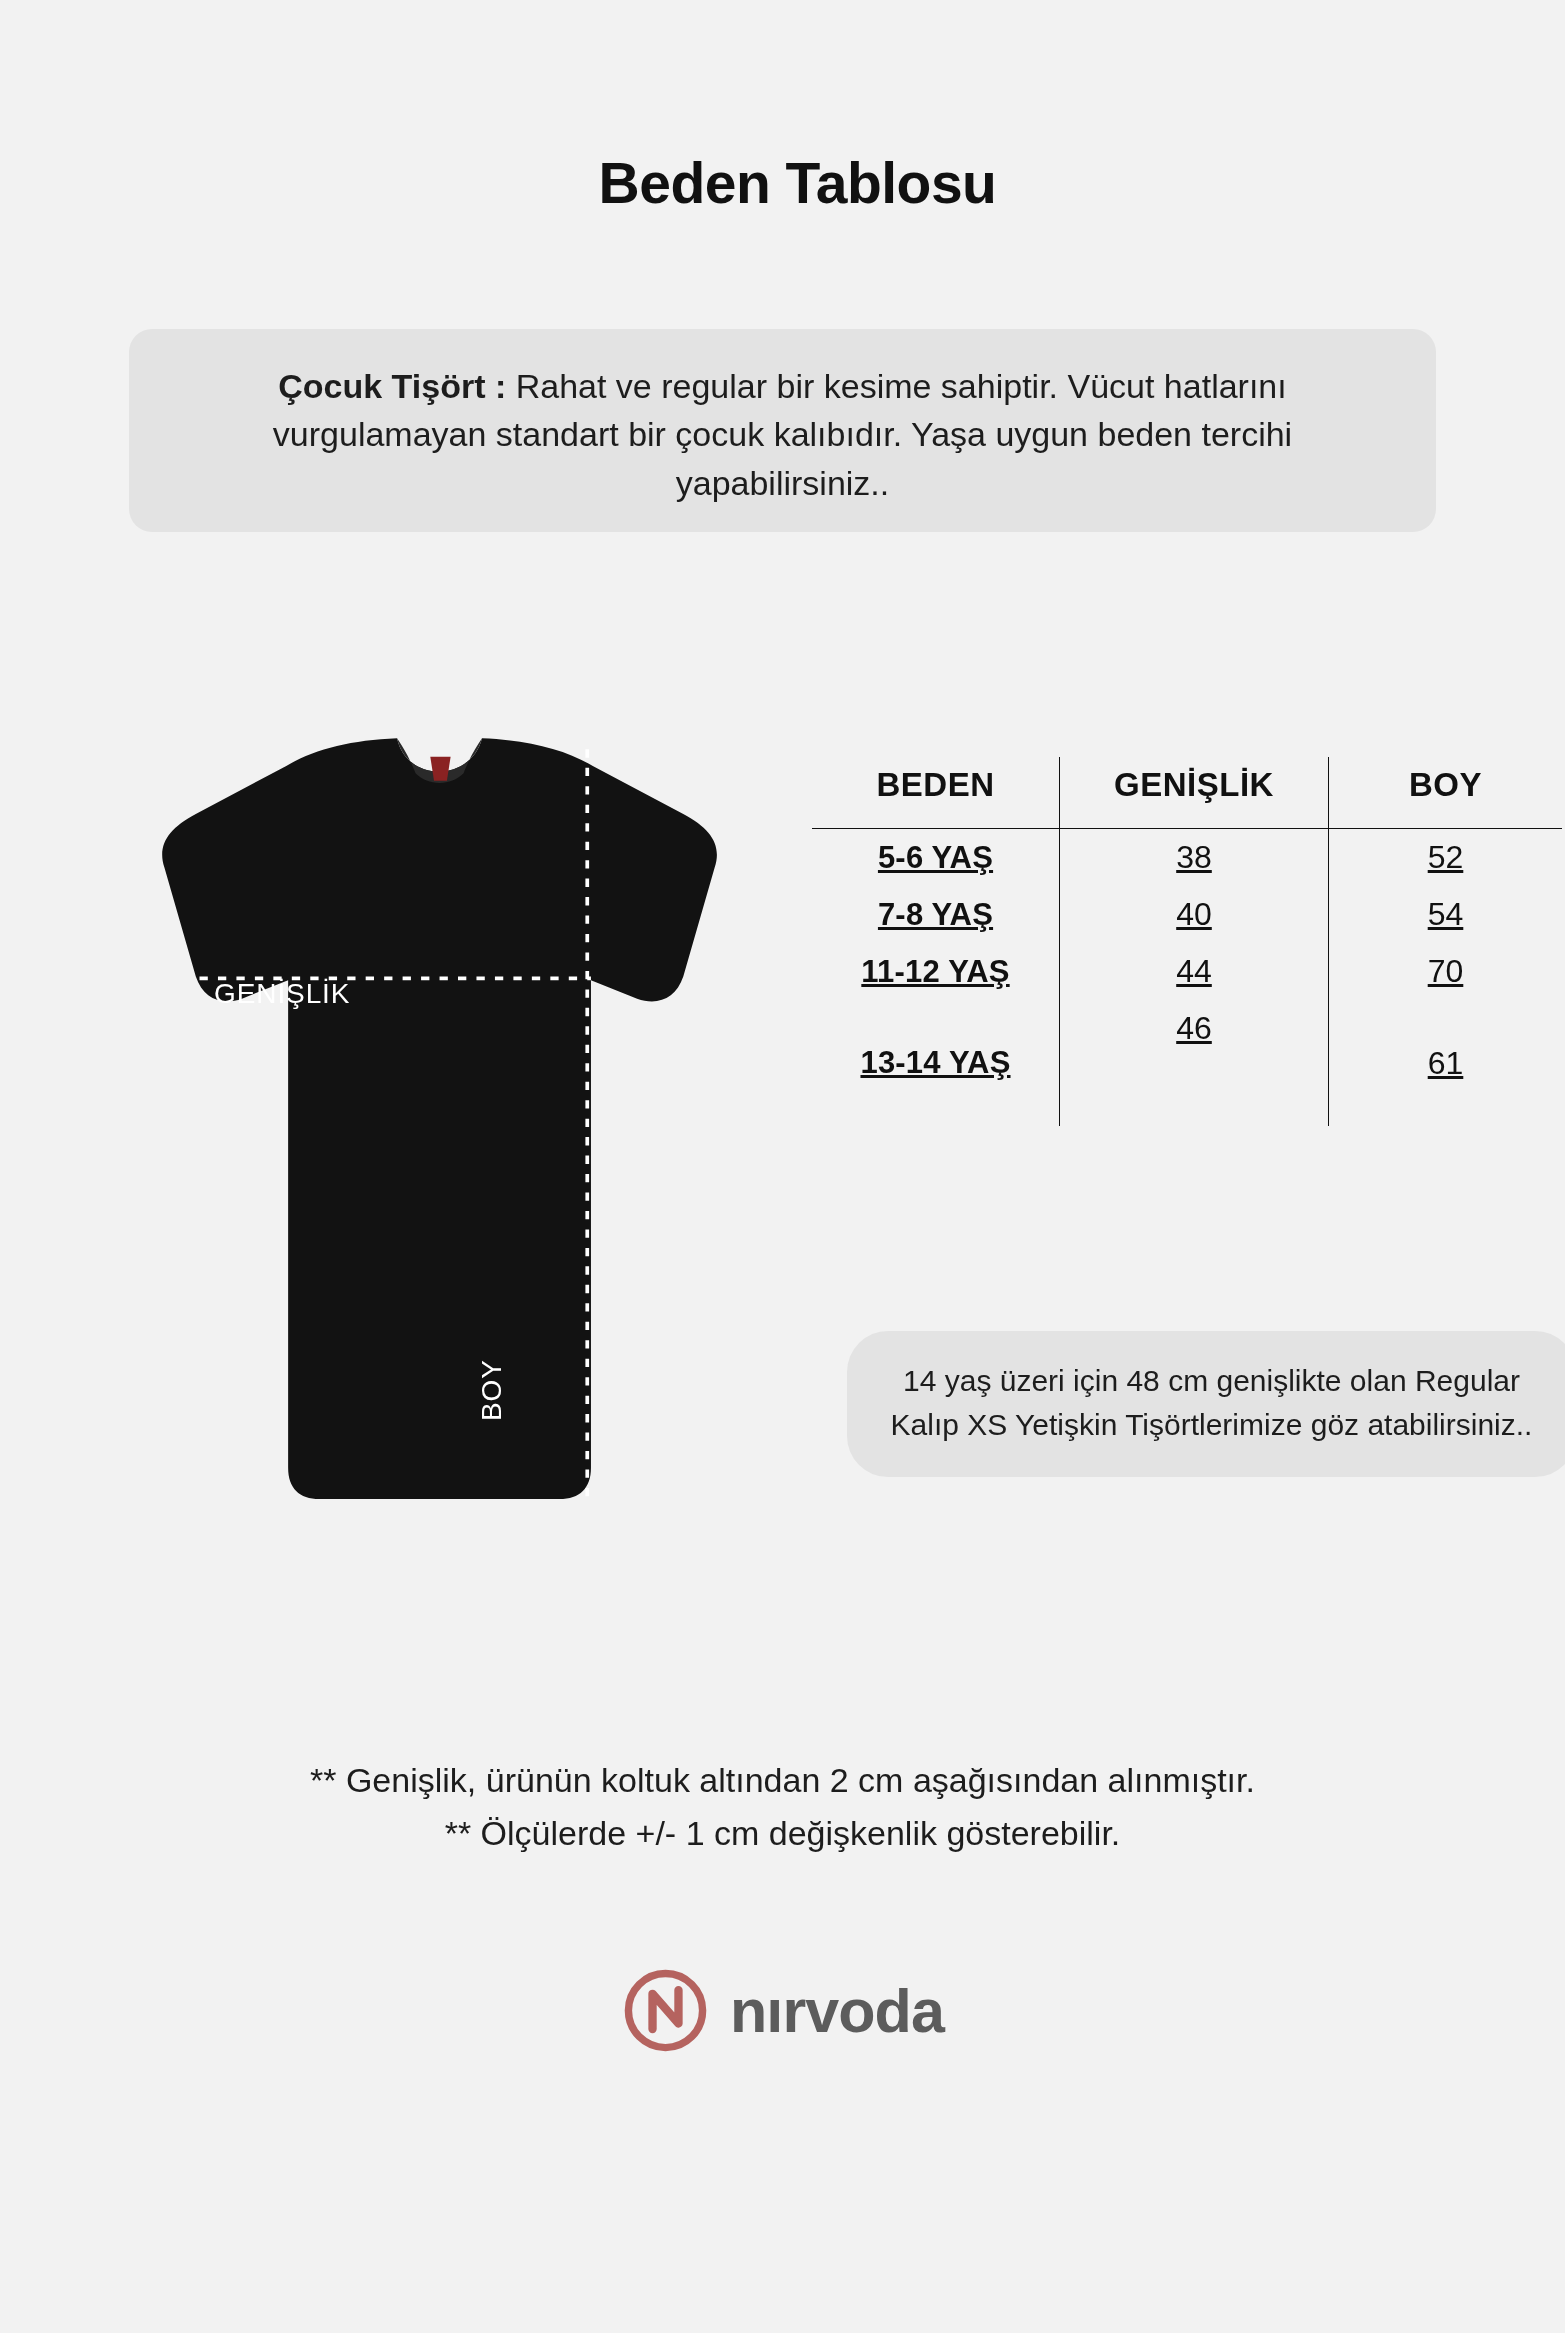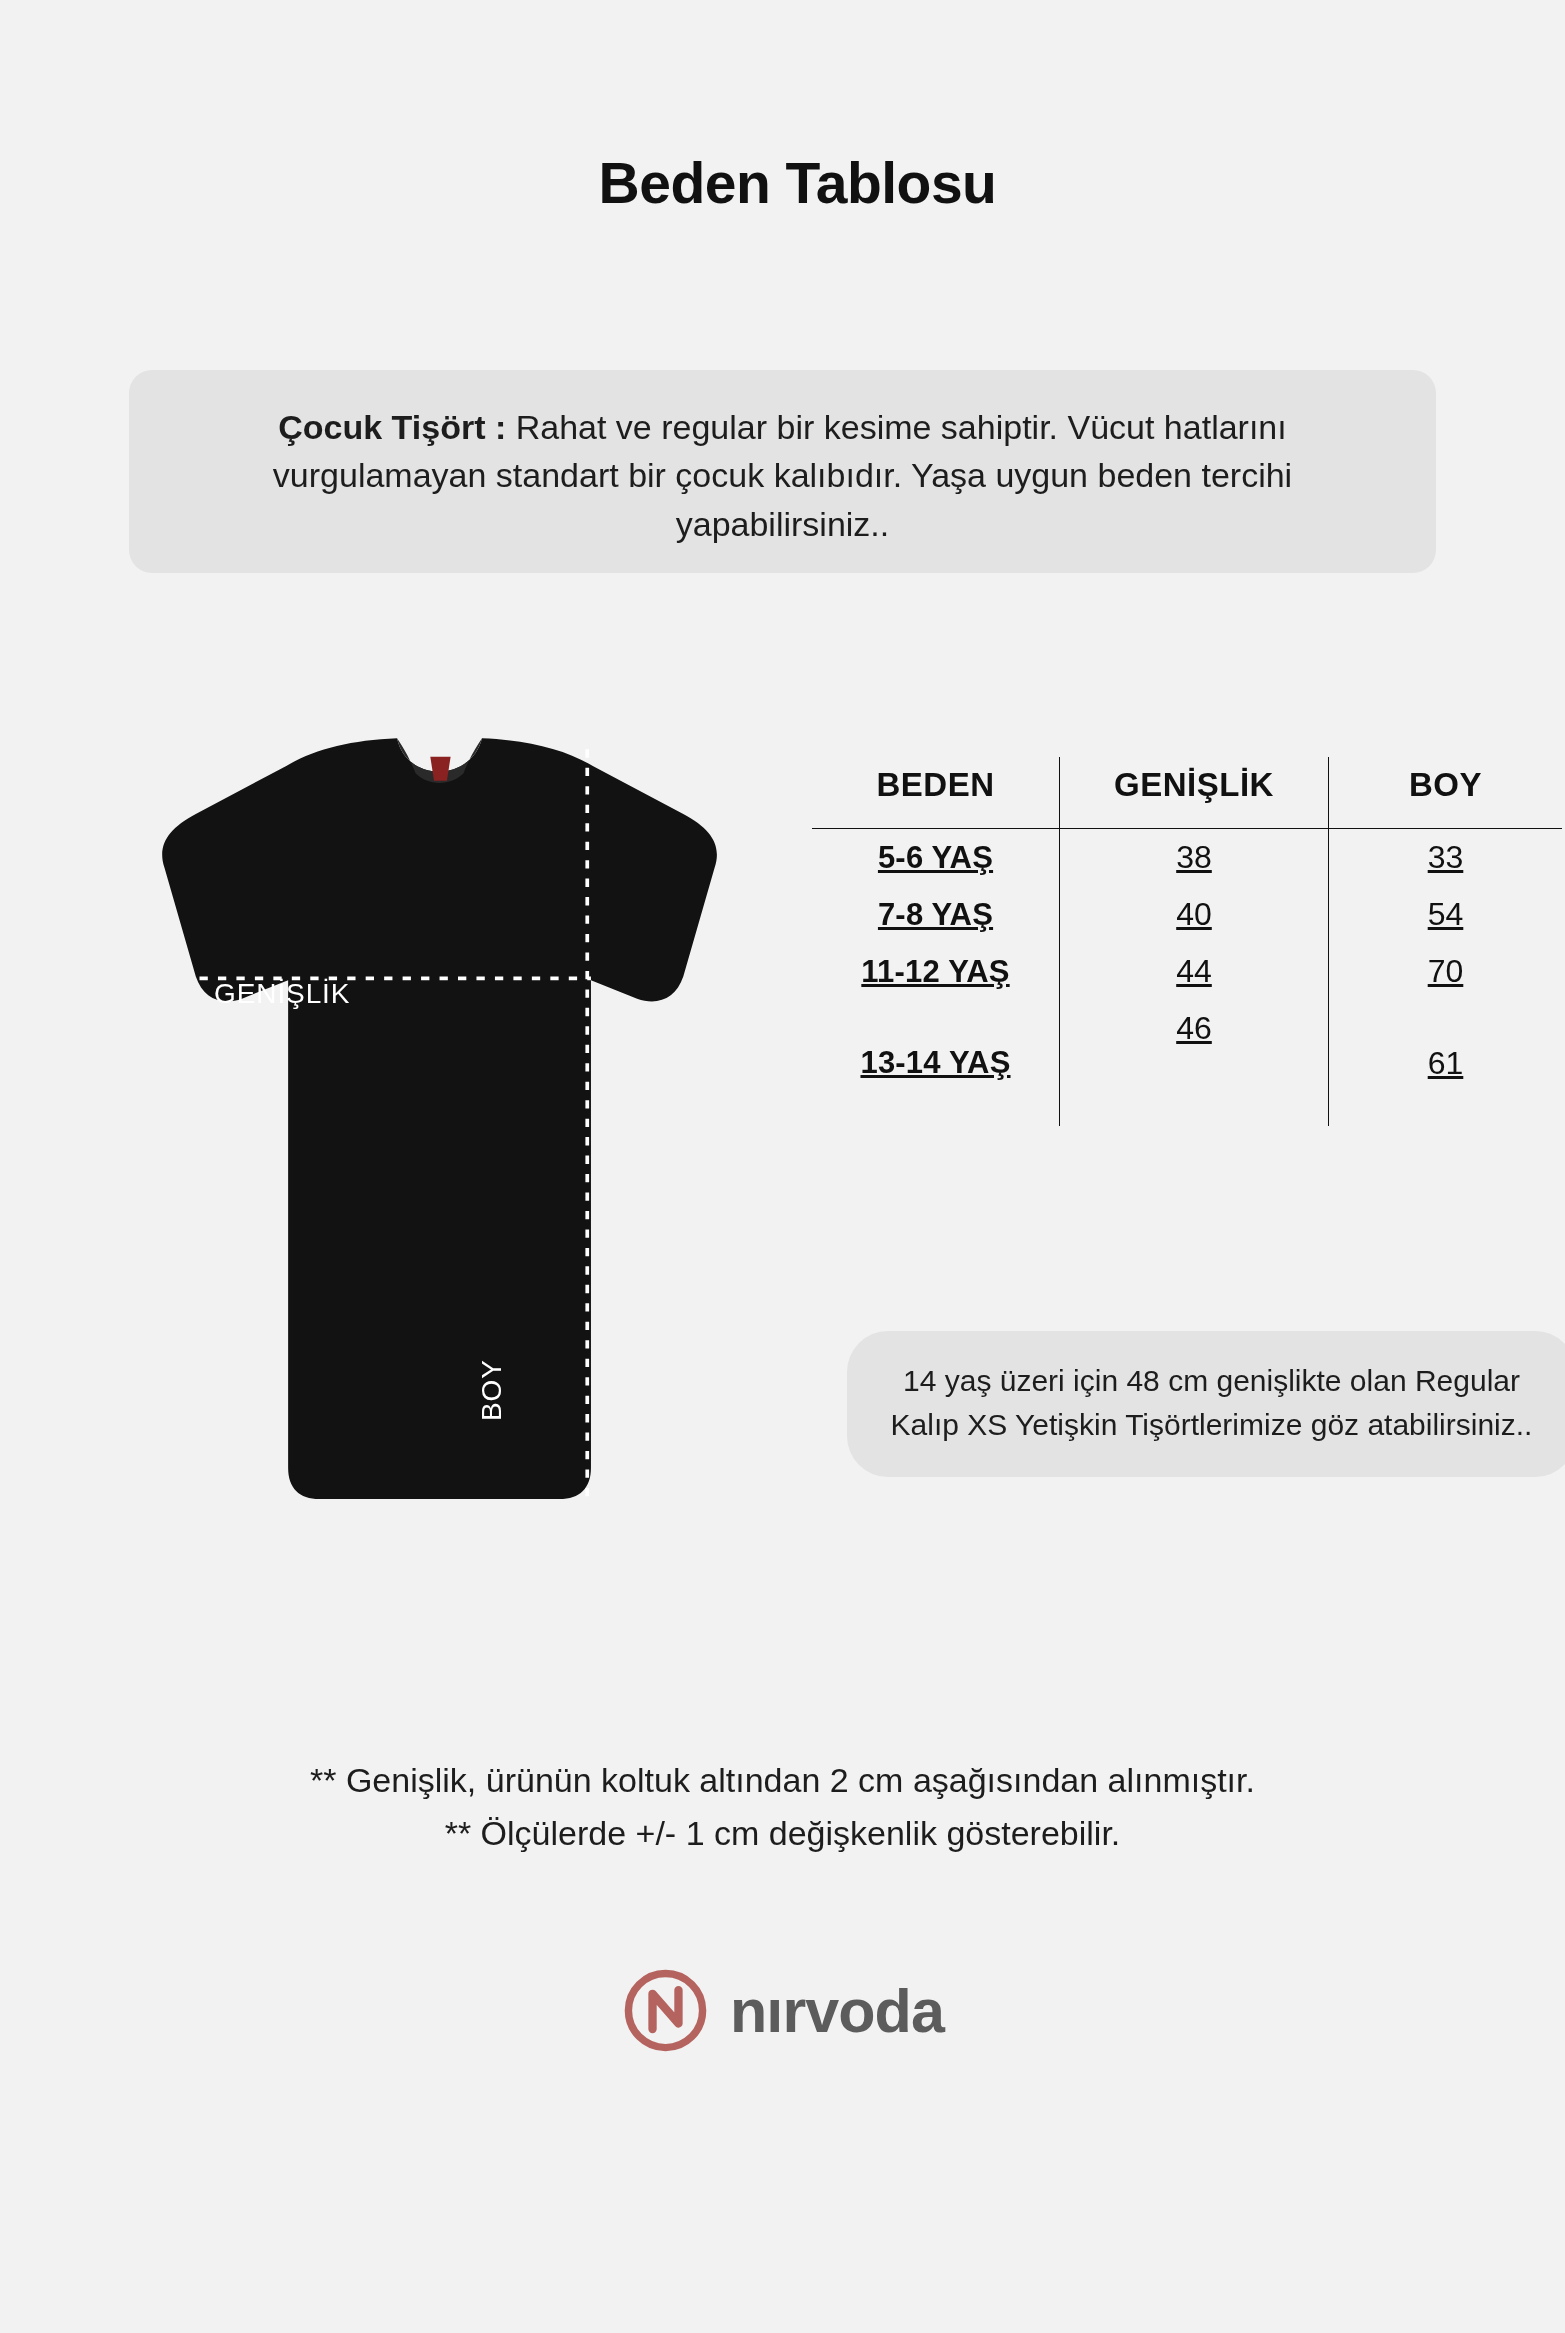--- a/index.html
+++ b/index.html
@@ -43,21 +43,20 @@
     left: 129px;
     width: 1307px;
     box-sizing: border-box;
     padding: 33px 55px 25px 55px;
     background: #e3e3e3;
     border-radius: 23px;
     text-align: center;
     font-size: 34px;
     line-height: 1.42;
     color: #1d1d1d;
-    margin-top: 41px;
   }
   .info-pill b {
     font-weight: bold;
   }
 
   
   .shirt-wrap {
     position: absolute;
     left: 37px;
     top: 729px;
@@ -236,21 +235,21 @@
         <tr>
           <th>BEDEN</th>
           <th>GENİŞLİK</th>
           <th>BOY</th>
         </tr>
       </thead>
       <tbody>
         <tr>
           <td class="beden">5-6 YAŞ</td>
           <td class="num">38</td>
-          <td class="num">33</td>
+          <td class="num">52</td>
         </tr>
         <tr>
           <td class="beden">7-8 YAŞ</td>
           <td class="num">40</td>
           <td class="num">54</td>
         </tr>
         <tr>
           <td class="beden">11-12 YAŞ</td>
           <td class="num">44</td>
           <td class="num">70</td>

